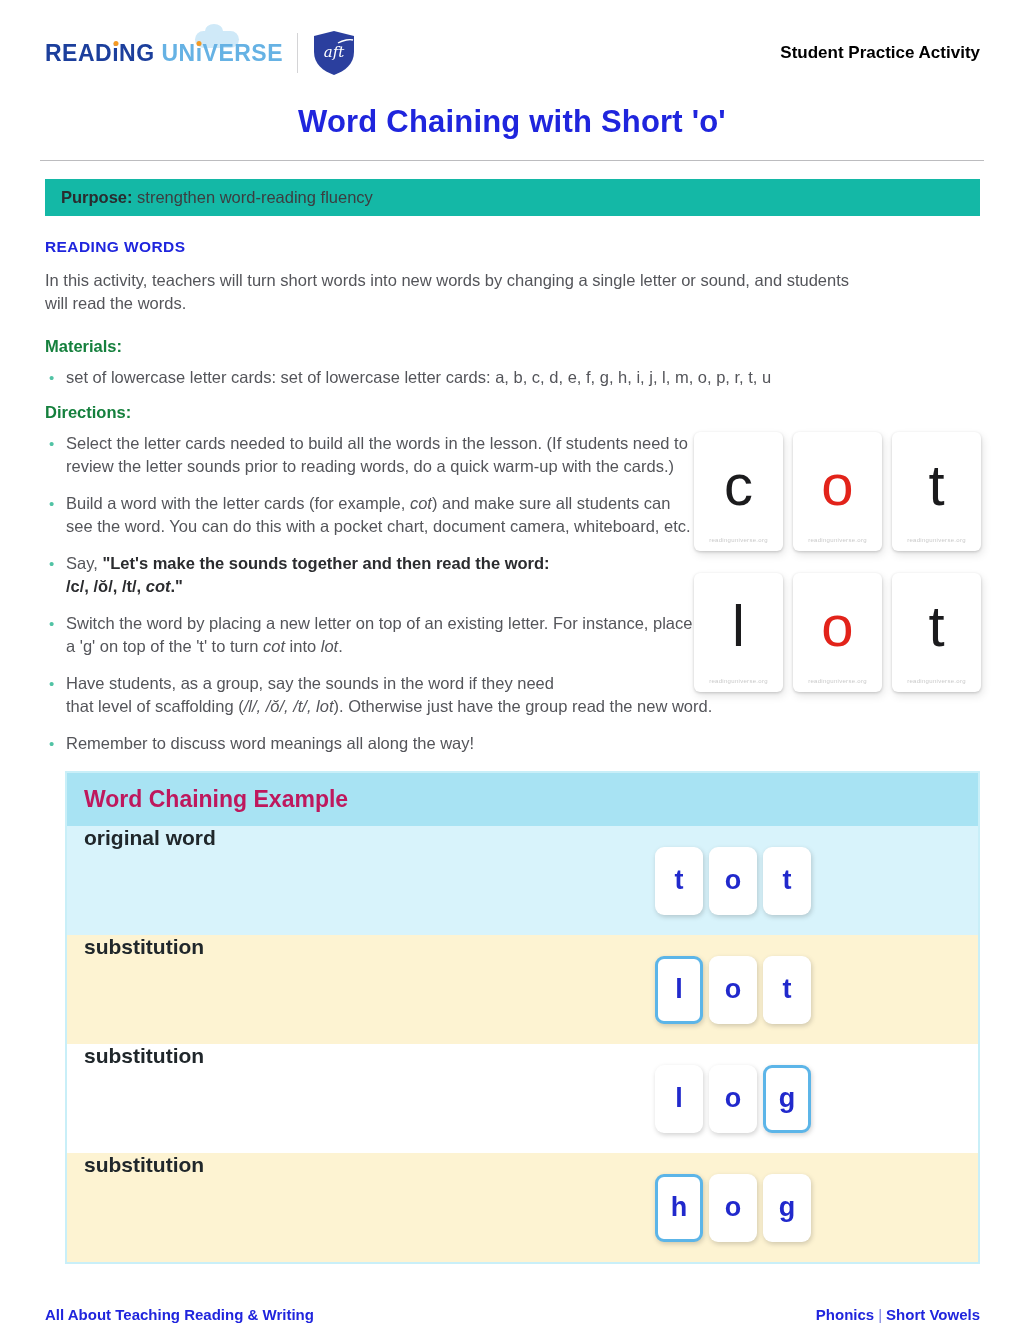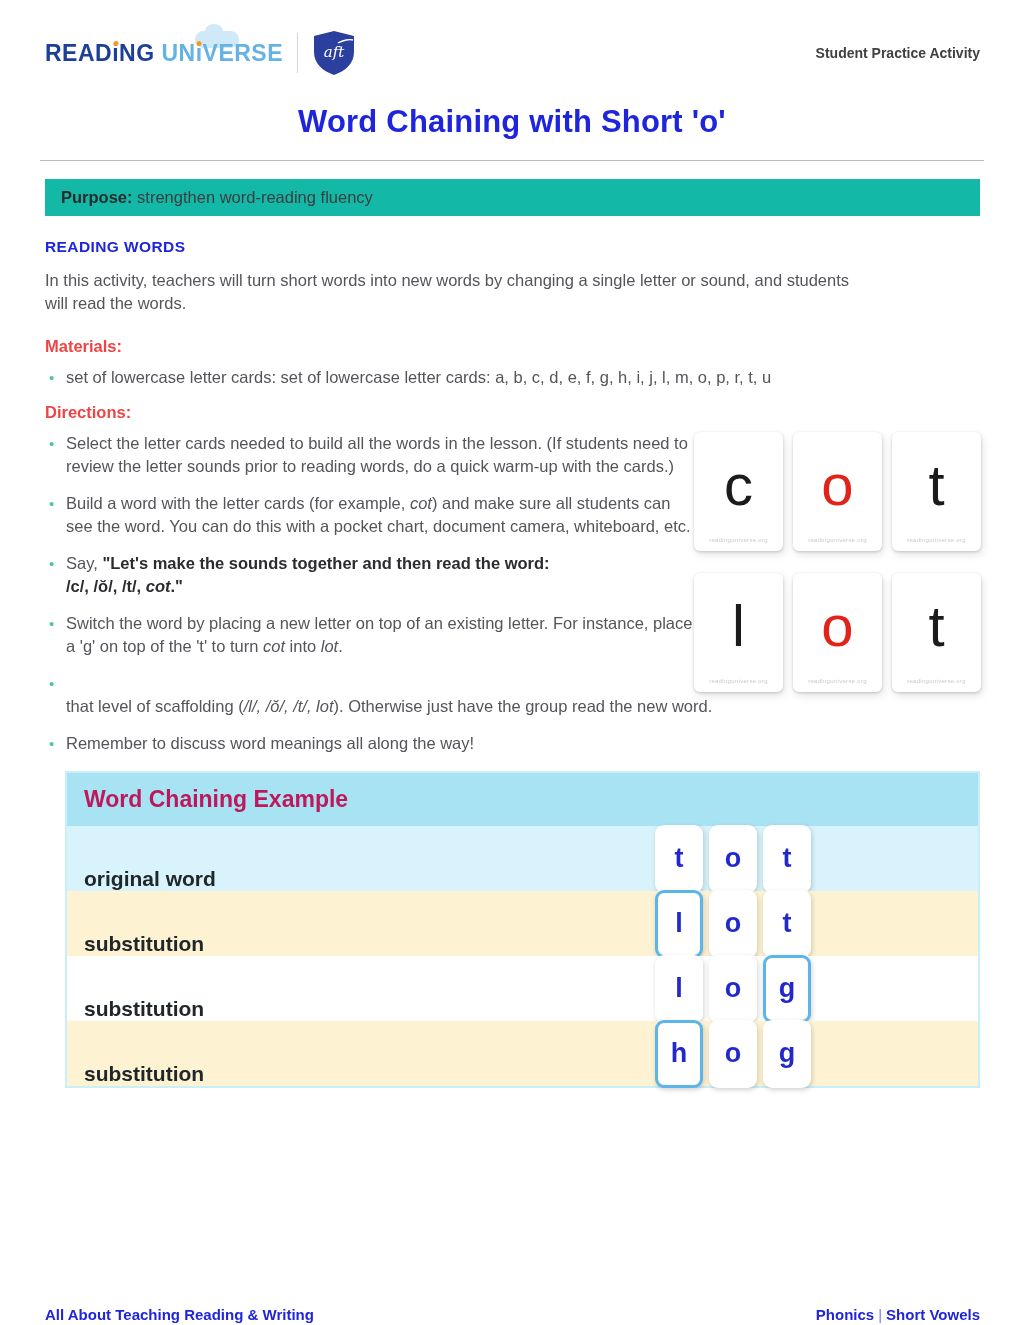--- a/index.html
+++ b/index.html
@@ -14,34 +14,34 @@
   .brand { display:flex; align-items:center; gap:14px; }
   .wordmark { position:relative; font-weight:bold; font-size:23px; letter-spacing:.5px; white-space:nowrap; }
   .cloud { position:absolute; left:150px; top:-9px; width:44px; height:17px; background:#cfe9f8; border-radius:10px; }
   .cloud::before { content:""; position:absolute; left:10px; top:-7px; width:18px; height:14px; background:#cfe9f8; border-radius:50%; }
   .wm-dark { position:relative; color:#1c3f9c; }
   .wm-light { position:relative; color:#66b2e4; }
   .tittle { position:relative; }
   .tittle::after { content:""; position:absolute; left:50%; transform:translateX(-50%); top:1px; width:5px; height:5px; border-radius:50%; background:#f59a23; }
   .divider { width:1px; height:40px; background:#d4d4d6; }
   .aft-logo { width:44px; height:46px; }
-  .header-right { font-size:14px; font-weight:bold; color:#404040; }
+  .header-right { font-size:17px; font-weight:bold; color:#000000; }
 
   
   .doc-title { margin-top:28px; text-align:center; font-size:31px; font-weight:bold; color:#1f25dd; letter-spacing:.2px; }
   .title-rule { margin:20px 40px 0 40px; border:none; border-top:1.5px solid #bcbcbf; }
 
   
   .purpose { margin:18px 44px 0 45px; background:#14b8a6; padding:9px 16px; font-size:16.5px; color:#3c3d40; }
   .purpose b { color:#2a2b2e; }
 
   
   .section-head-blue { margin:22px 0 0 45px; font-size:15.5px; font-weight:bold; letter-spacing:.4px; color:#1f25dd; }
   .body-copy { margin:13px 45px 0 45px; font-size:16.5px; line-height:23px; color:#54555a; max-width:830px; }
-  .sub-head { margin:22px 0 0 45px; font-size:16.5px; font-weight:bold; color:#ef4444; }
+  .sub-head { margin:22px 0 0 45px; font-size:16.5px; font-weight:bold; color:#15803d; }
 
   .bullets { margin-top:10px; }
   .bullet { display:flex; margin:0 0 14px 49px; width:648px; }
   .bullet.wide { width:935px; }
   .bullet .dot { flex:0 0 17px; color:#52c3a5; font-size:15px; line-height:23px; }
   .bullet .txt { font-size:16.5px; line-height:23px; color:#54555a; }
   .bullet .txt b { color:#2b2c2f; }
 
   
   .cards-fig { position:absolute; left:694px; top:432px; width:287px; }
@@ -53,21 +53,21 @@
   }
   .lcard.stacked::before { content:""; position:absolute; left:-5px; top:5px; width:89px; height:119px;
     background:#fdfdfd; border-radius:6px; box-shadow:0 1px 3px rgba(0,0,0,.15); z-index:-1; }
   .lcard .glyph { font-size:58px; font-weight:400; color:#1b1b1d; line-height:1; margin-top:-14px; }
   .lcard .glyph.red { color:#e2231a; }
   .lcard .card-cap { position:absolute; bottom:8px; left:0; right:0; text-align:center; font-size:6px; color:#c9c9c9; letter-spacing:.3px; }
 
   
   .example { margin:16px 44px 0 65px; width:915px; border:2px solid #c9eff8; }
   .ex-head { background:#a8e3f3; padding:13px 17px; font-size:23px; font-weight:bold; color:#be185d; }
-  .ex-row { position:relative; height:65px; display:flex; align-items:flex-end; }
+  .ex-row { position:relative; height:109px; display:flex; align-items:flex-start; }
   .ex-row.cyan { background:#d8f3fb; }
   .ex-row.yellow { background:#fdf3d2; }
   .ex-row.white { background:#ffffff; }
   .ex-label { margin-left:17px; font-size:21px; font-weight:bold; color:#20272b; }
   .tiles { position:absolute; left:588px; top:50%; transform:translateY(-50%); display:flex; gap:6px; }
   .tile {
     width:48px; height:68px; background:#ffffff; border-radius:9px;
     box-shadow:1px 2px 5px rgba(0,0,0,.18);
     display:flex; align-items:center; justify-content:center;
     font-size:27px; font-weight:bold; color:#2129cc;
@@ -135,21 +135,21 @@
     <div class="bullet">
       <span class="dot">•</span>
       <span class="txt"><span>Say, </span><b><span>"Let's make the sounds together and then read the word:</span><br><span>/c/, /ŏ/, /t/, </span><i>cot</i><span>."</span></b></span>
     </div>
     <div class="bullet">
       <span class="dot">•</span>
       <span class="txt"><span>Switch the word by placing a new letter on top of an existing letter. For instance, place a 'g' on top of the 't' to turn </span><i>cot</i><span> into </span><i>lot</i><span>.</span></span>
     </div>
     <div class="bullet wide">
       <span class="dot">•</span>
-      <span class="txt"><br><span>that level of scaffolding (</span><i>/l/, /ŏ/, /t/, lot</i><span>). Otherwise just have the group read the new word.</span></span>
+      <span class="txt"><span>Have students, as a group, say the sounds in the word if they need</span><br><span>that level of scaffolding (</span><i>/l/, /ŏ/, /t/, lot</i><span>). Otherwise just have the group read the new word.</span></span>
     </div>
     <div class="bullet wide">
       <span class="dot">•</span>
       <span class="txt">Remember to discuss word meanings all along the way!</span>
     </div>
   </div>
 
   <div class="cards-fig">
     <div class="card-row">
       <div class="lcard">

